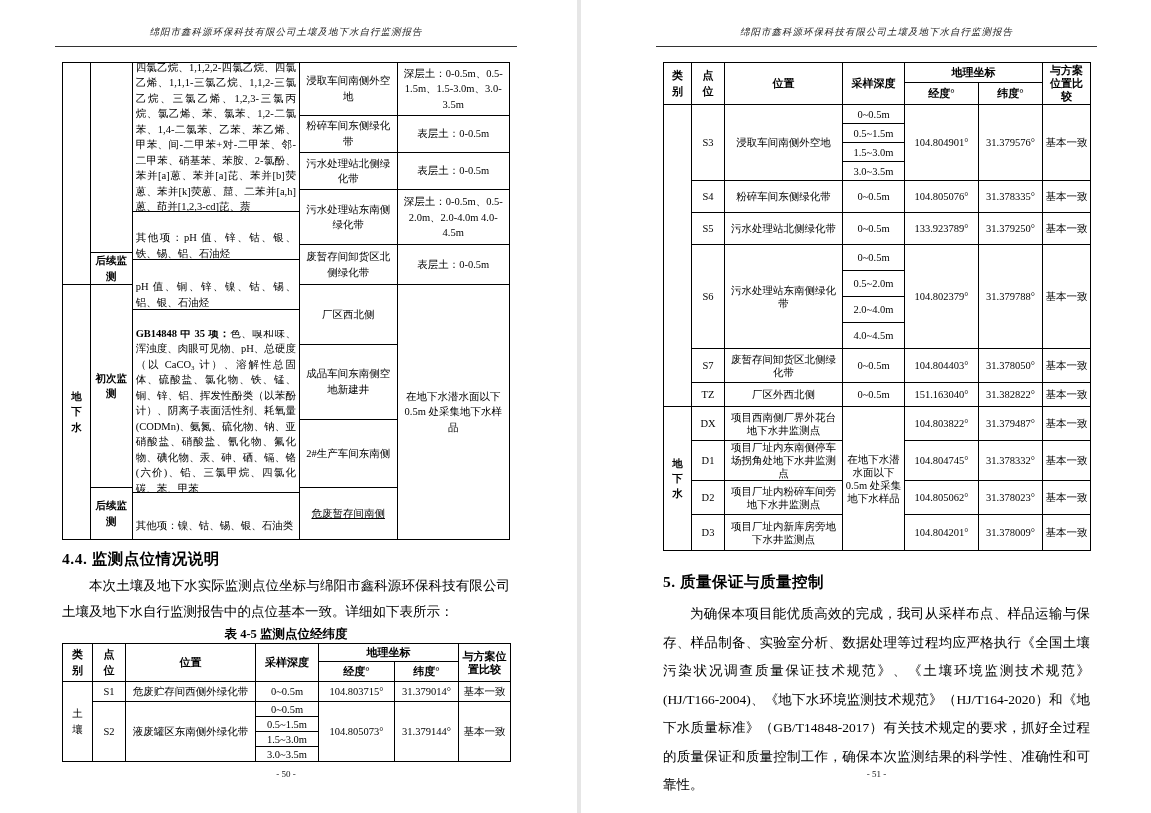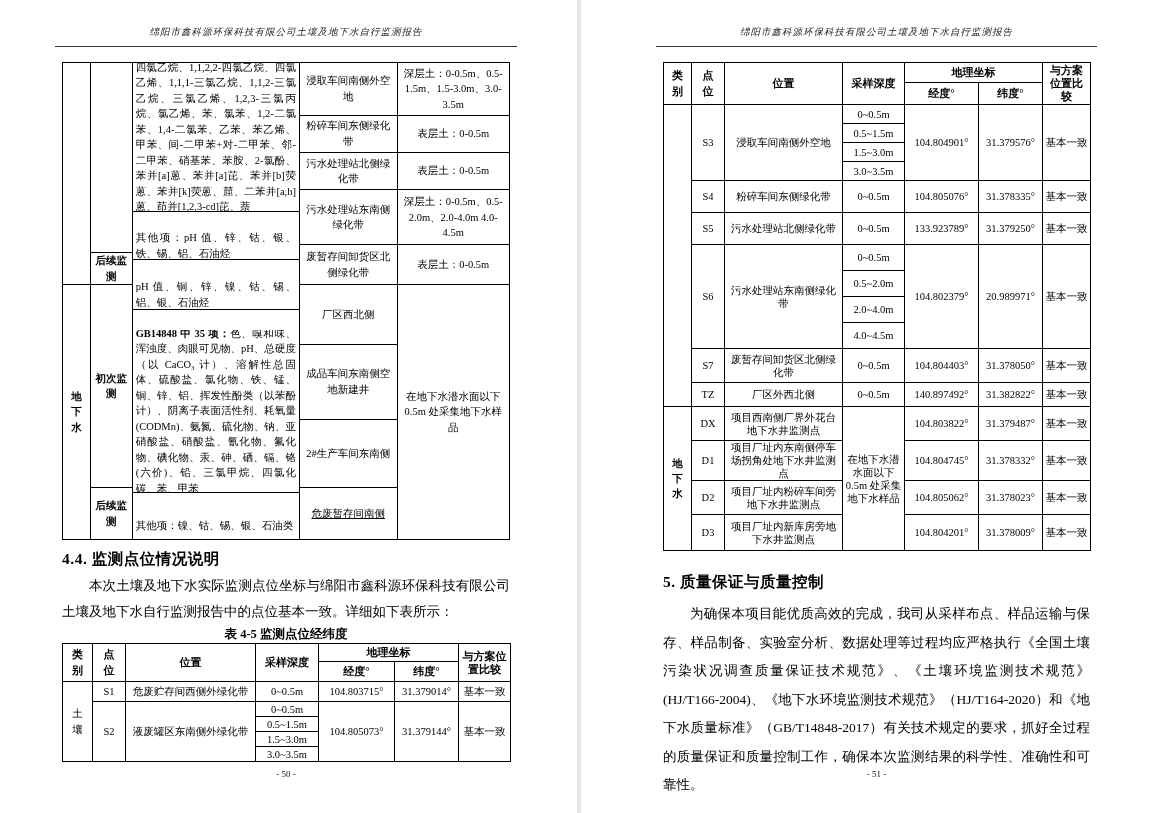--- a/index.html
+++ b/index.html
@@ -236,21 +236,21 @@
       <td>133.923789°</td>
       <td>31.379250°</td>
       <td>基本一致</td>
     </tr>
 
     <tr style="height:26px;">
       <td rowspan="4">S6</td>
       <td rowspan="4">污水处理站东南侧绿化带</td>
       <td>0~0.5m</td>
       <td rowspan="4">104.802379°</td>
-      <td rowspan="4">20.989971°</td>
+      <td rowspan="4">31.379788°</td>
       <td rowspan="4">基本一致</td>
     </tr>
     <tr style="height:26px;">
           <td>0.5~2.0m</td>
         </tr>
     <tr style="height:26px;">
           <td>2.0~4.0m</td>
         </tr>
     <tr style="height:26px;">
           <td>4.0~4.5m</td>
@@ -262,21 +262,21 @@
       <td>0~0.5m</td>
       <td>104.804403°</td>
       <td>31.378050°</td>
       <td>基本一致</td>
     </tr>
 
     <tr style="height:24px;">
       <td>TZ</td>
       <td>厂区外西北侧</td>
       <td>0~0.5m</td>
-      <td>140.897492°</td>
+      <td>151.163040°</td>
       <td>31.382822°</td>
       <td>基本一致</td>
     </tr>
 
     <tr style="height:34px;">
       <td rowspan="4"><span class="vert bold">地下水</span></td>
       <td>DX</td>
       <td>项目西南侧厂界外花台地下水井监测点</td>
       <td rowspan="4">在地下水潜水面以下 0.5m 处采集地下水样品</td>
       <td>104.803822°</td>

